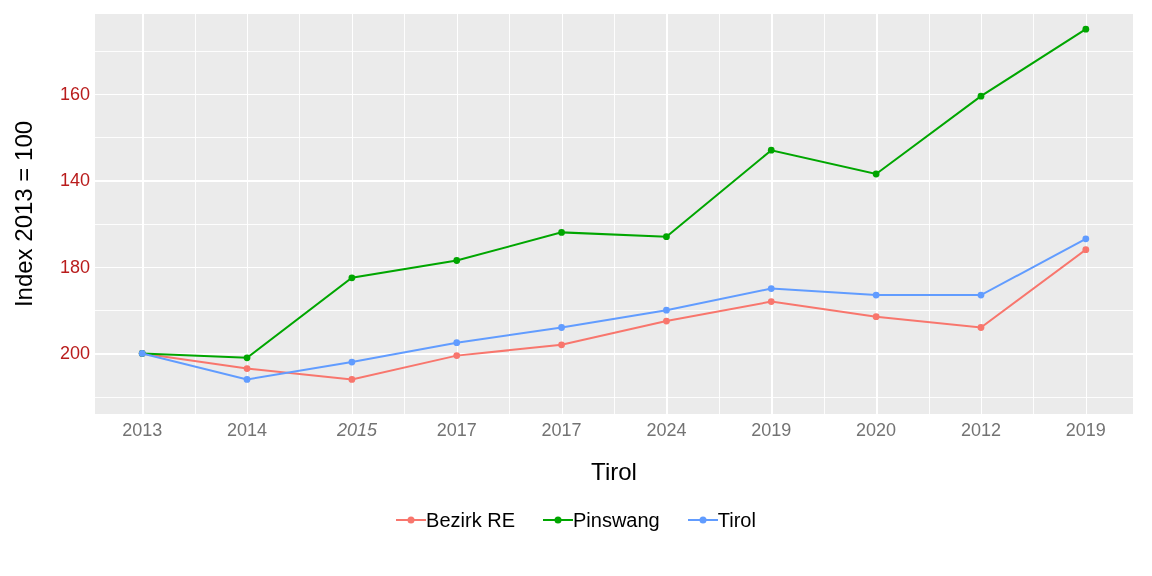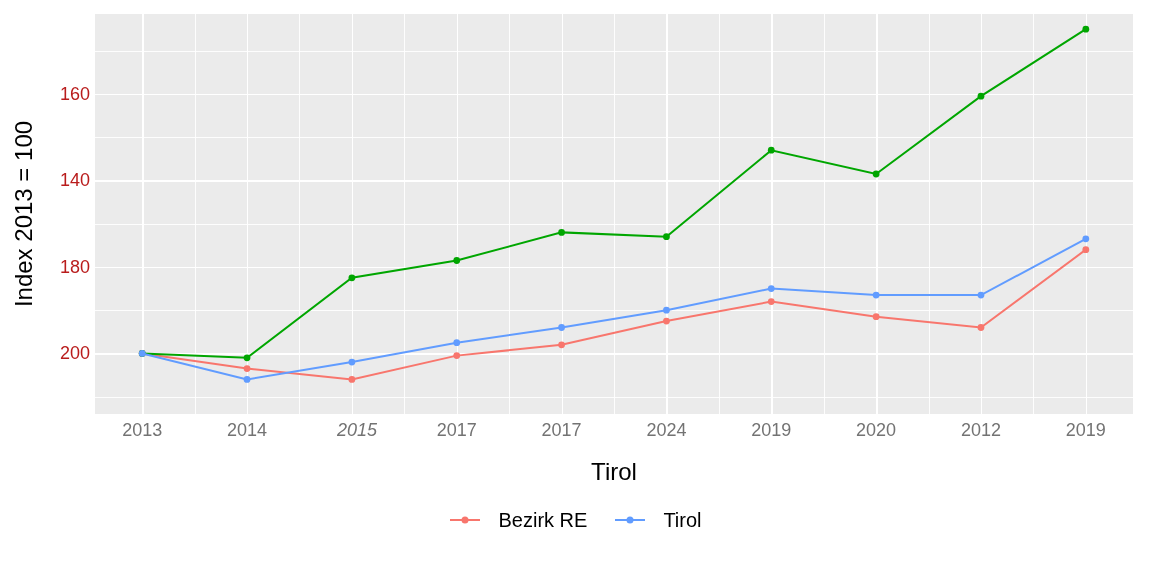--- a/index.html
+++ b/index.html
@@ -78,21 +78,21 @@
     width: 1152px;
     display: flex;
     justify-content: center;
     gap: 28px;
     font-size: 20px;
     align-items: center;
   }
   .legend-item {
     display: flex;
     align-items: center;
-    gap: 18px;
+    gap: 0;
   }
   .legend-key {
     width: 30px;
     height: 24px;
     position: relative;
   }
   .legend-key .line {
     position: absolute;
     top: 50%; left: 0; right: 0;
     height: 2px;
@@ -183,20 +183,27 @@
   <div class="legend">
       <div class="legend-item">
         <div class="legend-key">
           <div class="line" style="background: rgb(248, 118, 109);"></div>
           <div class="dot" style="background: rgb(248, 118, 109);"></div>
         </div>
         <span>Bezirk RE</span>
       </div>
       <div class="legend-item">
         <div class="legend-key">
+          <div class="line" style="background: rgb(0, 166, 0);"></div>
+          <div class="dot" style="background: rgb(0, 166, 0);"></div>
+        </div>
+        <span>Pinswang</span>
+      </div>
+      <div class="legend-item">
+        <div class="legend-key">
           <div class="line" style="background: rgb(97, 156, 255);"></div>
           <div class="dot" style="background: rgb(97, 156, 255);"></div>
         </div>
         <span>Tirol</span>
       </div>
     </div>
 
 <div class="y-tick" style="top: 353.459px;">200</div>
     <div class="y-tick" style="top: 266.973px;">180</div>
     <div class="y-tick" style="top: 180.486px;">140</div>

